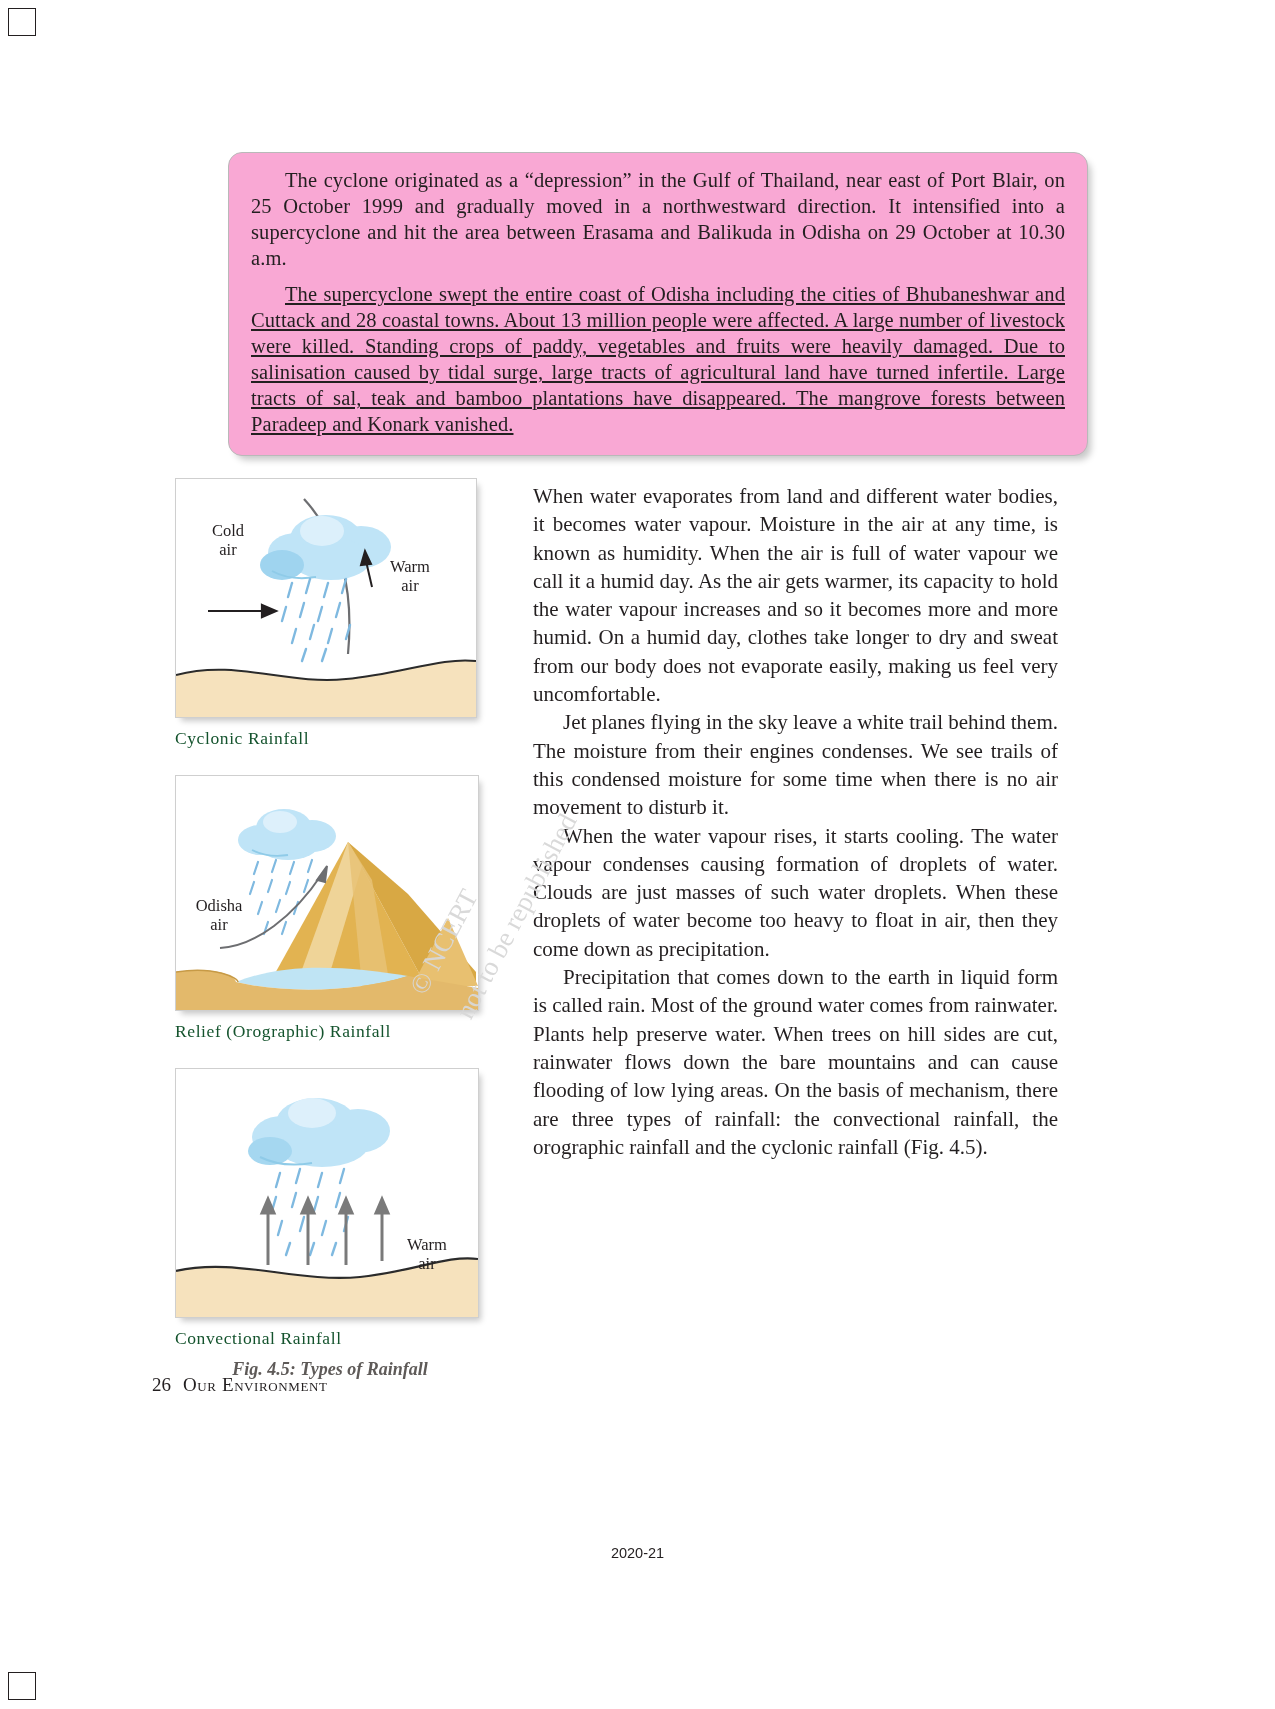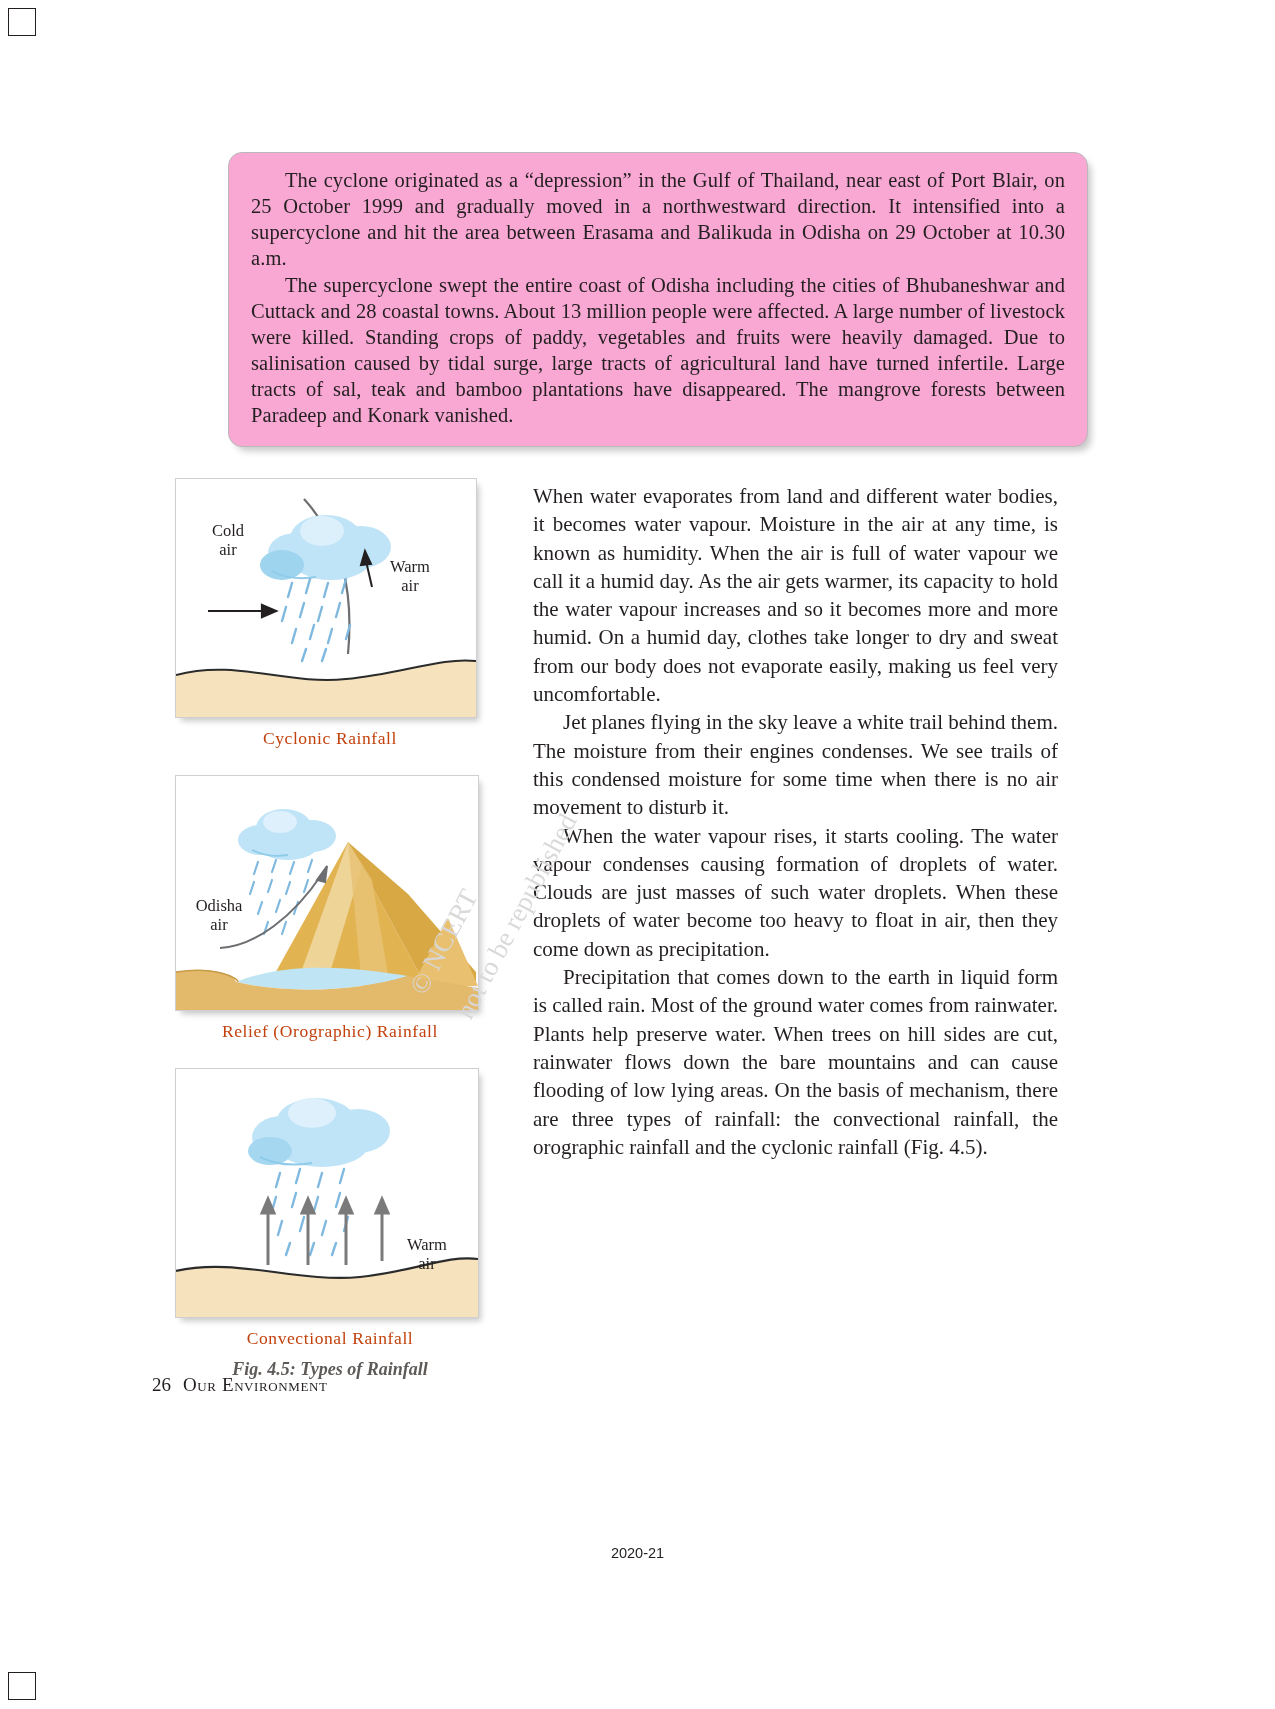--- a/index.html
+++ b/index.html
@@ -42,42 +42,42 @@
     box-shadow: 5px 6px 7px -2px rgba(0,0,0,0.22);
   }
   .callout p {
     margin: 0;
     font-size: 20.5px;
     line-height: 26px;
     text-align: justify;
     text-indent: 34px;
     letter-spacing: 0.1px;
   }
-  .callout p + p { margin-top: 1px; }
+  .callout p + p { margin-top: 10px; text-decoration: underline; }
 
   
   .figure-col {
     position: absolute;
     left: 175px;
     top: 478px;
     width: 310px;
   }
   .fig-box {
     border: 1.5px solid #cfcfcf;
     background: #bef264;
     box-shadow: 4px 5px 6px -2px rgba(0,0,0,0.22);
     position: relative;
     overflow: hidden;
   }
   .fig-caption {
-    text-align: center;
+    text-align: left;
     font-size: 17.5px;
     letter-spacing: 0.6px;
     margin: 10px 0 0 0;
-    color: #c2410c;
+    color: #14532d;
   }
   .fig-title {
     text-align: center;
     font-size: 18px;
     font-style: italic;
     font-weight: bold;
     color: #5e5a58;
     margin: 10px 0 0 0;
   }
   .fig-title .lbl { font-weight: bold; font-style: italic; }

